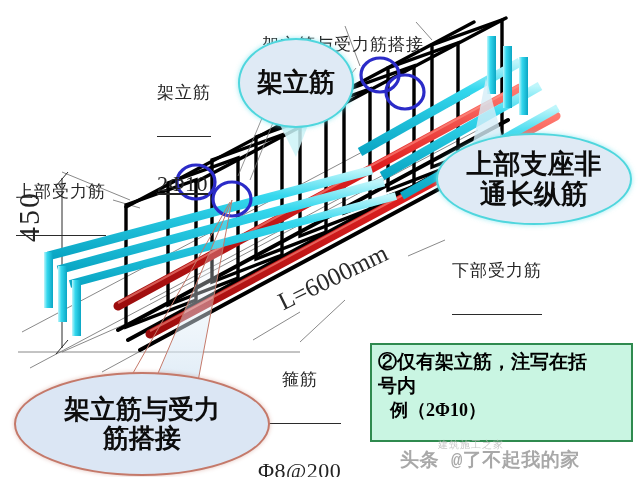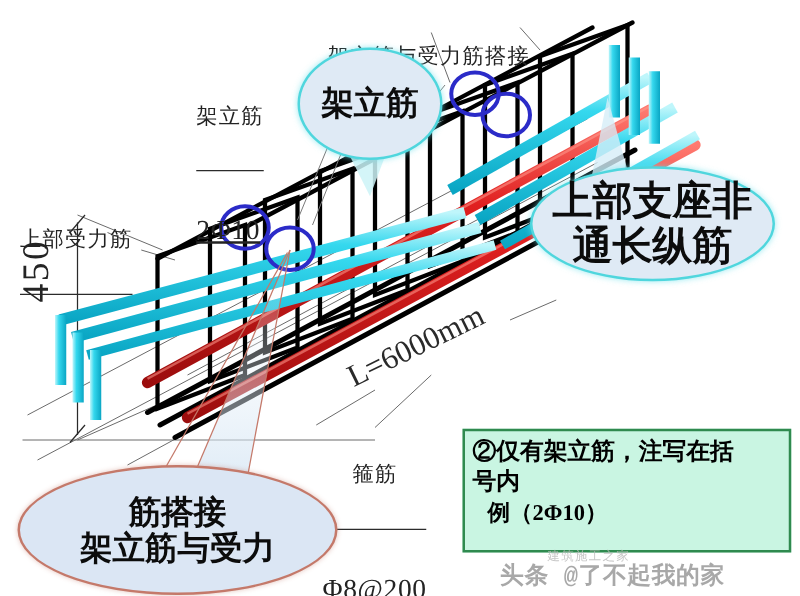--- a/index.html
+++ b/index.html
@@ -284,46 +284,51 @@
     <span class="cn">架立筋</span>
     <span class="rule"></span>
     <span class="num">2Φ10</span>
   </div>
 
   <div class="anno" style="left:16px; top:149px;">
     <span class="cn">上部受力筋</span>
     <span class="rule"></span>
   </div>
 
+  <div class="anno" style="left:452px; top:228px;">
+    <span class="cn">下部受力筋</span>
+    <span class="rule"></span>
+    <span class="num">3Φ22</span>
+  </div>
 
   <div class="anno" style="left:258px; top:337px;">
     <span class="cn" style="padding-left:24px;">箍筋</span>
     <span class="rule"></span>
     <span class="num">Φ8@200</span>
   </div>
 
   <div class="rot-450">450</div>
 
   <div class="rot-len">L=6000mm</div>
 
   <div class="bubble bubble-cyan" style="left:238px; top:38px; width:112px; height:86px; font-size:26px; line-height:1.05;">
     <span>架立筋</span>
   </div>
 
-  <div class="bubble bubble-cyan" style="left:424px; top:133px; width:192px; height:88px; font-size:32px; line-height:1.12;">
+  <div class="bubble bubble-cyan" style="left:436px; top:133px; width:192px; height:88px; font-size:27px; line-height:1.12;">
     <div>
       <span>上部支座非</span>
       <span>通长纵筋</span>
     </div>
   </div>
 
   <div class="bubble bubble-red" style="left:14px; top:372px; width:252px; height:100px; font-size:26px; line-height:1.12;">
     <div>
+      <span>架立筋与受力</span>
       <span>筋搭接</span>
-      <span>架立筋与受力</span>
     </div>
   </div>
 
   <div id="note-box">
     <span class="nline">②仅有架立筋，注写在括</span>
     <span class="nline">号内</span>
     <span class="nline indent">例（2Φ10）</span>
   </div>
 
   <div id="watermark-sub">建筑施工之家</div>

